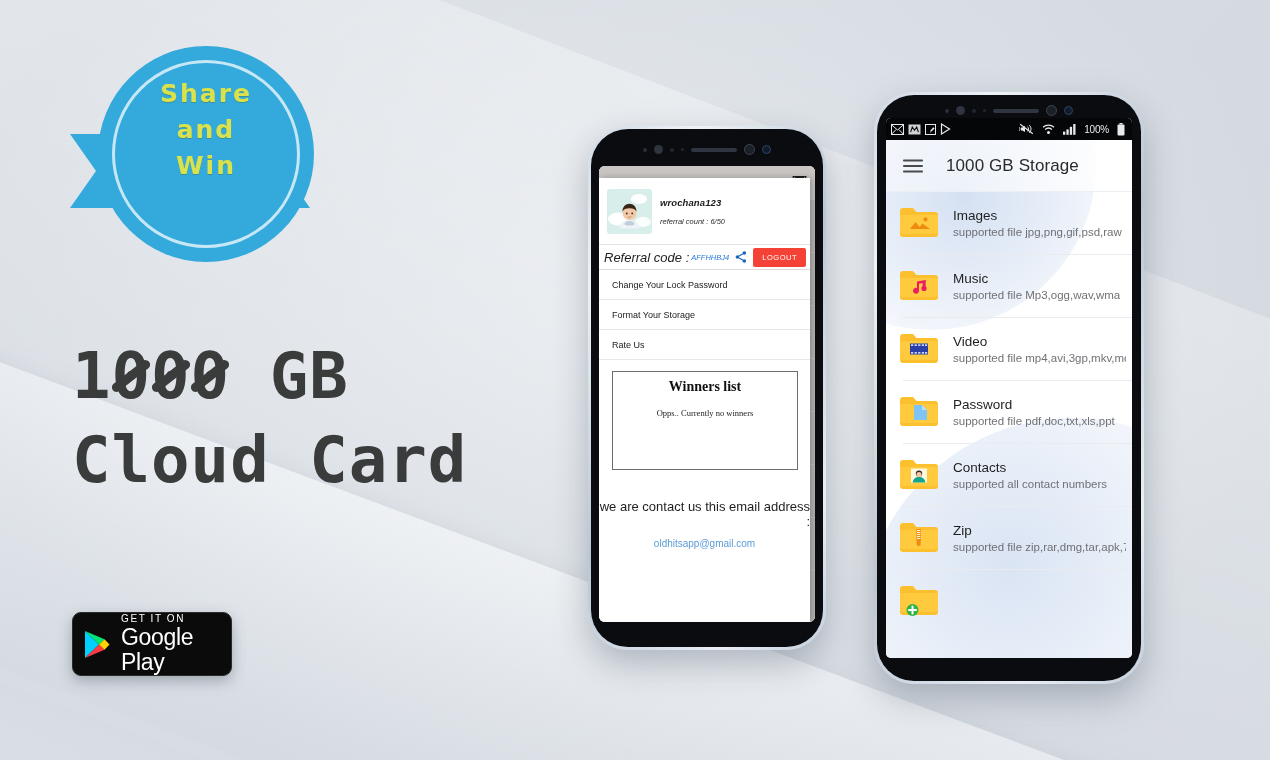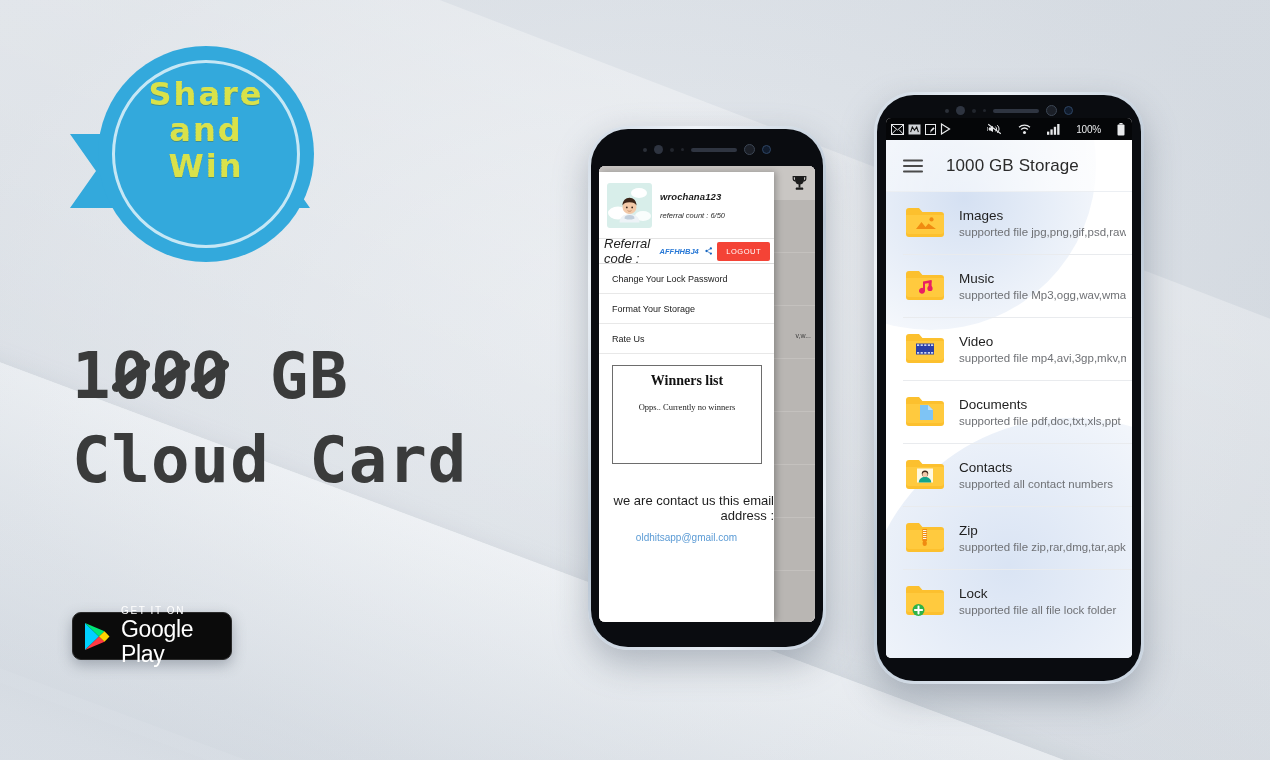--- a/index.html
+++ b/index.html
@@ -57,21 +57,21 @@
   .badge-ring {
     position: absolute; left: 42px; top: 14px; width: 188px; height: 188px;
     border-radius: 50%;
     border: 3px solid rgba(255,255,255,.72);
   }
   .badge-text {
     position: absolute; left: 42px; top: 30px; width: 188px;
     text-align: center;
     font-family: "DejaVu Sans", sans-serif;
     font-weight: bold;
-    font-size: 32px;
+    font-size: 25px;
     line-height: 36px;
     letter-spacing: 2px;
     color: #d9e24a;
     text-shadow: 0 1px 0 rgba(80,110,60,.45);
   }
   .badge-text div {
     background-image: repeating-linear-gradient(
       0deg, rgba(255,255,255,.62) 0 1px, rgba(0,0,0,0) 1px 3px);
     -webkit-background-clip: text;
     background-clip: text;
@@ -93,21 +93,21 @@
     position: absolute; left: 50%; top: 50%;
     width: 46px; height: 9px;
     background: #3a3b3b;
     border-radius: 5px;
     transform: translate(-50%,-50%) rotate(-38deg);
   }
 
   
   #gplay {
     position: absolute; left: 72px; top: 612px;
-    width: 160px; height: 48px;
+    width: 160px; height: 64px;
     background: #0b0b0b;
     border-radius: 9px;
     border: 1px solid #2a2a2a;
     box-shadow: 0 5px 14px rgba(90,100,112,.45);
     display: flex; align-items: center; padding: 0 11px;
   }
   #gplay .gp-tri { width: 26px; height: 29px; flex: 0 0 26px; margin-right: 11px; }
   #gplay .gp-txt { color: #fff; }
   #gplay .gp-small {
     font-size: 10px; letter-spacing: 1.6px; line-height: 12px;
@@ -161,21 +161,21 @@
     position: absolute; right: 8px; top: 9px; width: 15px; height: 16px;
   }
   .under-rows { position: absolute; left: 0; right: 0; top: 34px; bottom: 0; }
   .under-row { height: 53px; border-bottom: 1px solid #c4c1be; position: relative; }
   .under-row .rt {
     position: absolute; right: 4px; top: 26px;
     font-size: 7px; color: #3b3b3b; white-space: nowrap;
   }
 
   .overlay-card {
-    position: absolute; left: 0; top: 6px; width: 175px; bottom: 0;
+    position: absolute; left: 0; top: 12px; width: 211px; bottom: 0;
     background: #fff;
     box-shadow: 2px 0 7px rgba(0,0,0,.28);
   }
   .profile { display: flex; align-items: center; padding: 9px 8px 8px 8px; height: 66px; }
   .avatar {
     width: 45px; height: 45px; flex: 0 0 45px; border-radius: 3px;
     overflow: hidden; margin-right: 8px;
   }
   .profile-txt { flex: 1; }
   .uname {
@@ -183,21 +183,21 @@
     margin-bottom: 9px; letter-spacing: .1px;
   }
   .rcount { font-size: 7.5px; font-style: italic; color: #2b2b2b; }
 
   .ref-row {
     display: flex; align-items: center; height: 26px;
     border-top: 1px solid #e4e4e4; border-bottom: 1px solid #dcdcdc;
     padding-left: 5px; background: #fff;
   }
   .ref-label { font-size: 13px; font-style: italic; color: #222; }
-  .ref-code { font-size: 7.5px; font-style: italic; color: #2979d6; font-weight: bold; margin-left: 2px; }
+  .ref-code { font-size: 7.5px; font-style: italic; color: #2979d6; font-weight: normal; margin-left: 2px; }
   .share-ic { width: 12px; height: 12px; margin: 0 5px 0 6px; }
   .logout-btn {
     margin-left: auto; margin-right: 4px;
     background: #f44336; color: #fff;
     font-size: 7.5px; letter-spacing: .5px;
     padding: 5px 9px; border: none; border-radius: 2px;
     font-family: "Liberation Sans", sans-serif;
     cursor: pointer;
   }
 
@@ -233,21 +233,21 @@
   
   #phoneR { left: 874px; top: 92px; width: 270px; height: 592px; }
   #phoneR .screen { left: 12px; top: 26px; right: 12px; bottom: 26px; border-radius: 5px; }
 
   .statusbar {
     height: 22px; background: #050608;
     display: flex; align-items: center;
     padding: 0 7px 0 5px;
   }
   .sb-left { display: flex; align-items: center; gap: 4px; }
-  .sb-right { margin-left: auto; display: flex; align-items: center; gap: 16px; }
+  .sb-right { margin-left: auto; display: flex; align-items: center; gap: 8px; }
   .sb-pct { color: #e9eaec; font-size: 10px; letter-spacing: -.2px; }
 
   .appwall {
     position: relative;
     height: calc(100% - 22px);
     background: #ffffff;
     overflow: hidden;
   }
   .wall-curve1 {
     position: absolute; left: -120px; top: -140px; width: 330px; height: 330px;
@@ -265,21 +265,21 @@
     padding-left: 17px;
     border-bottom: 1px solid #eceff3;
     background: linear-gradient(90deg, rgba(255,255,255,.45), rgba(255,255,255,.82));
   }
   .hamburger { width: 20px; height: 14px; margin-right: 23px; }
   .appbar-title { font-size: 17px; color: #2b2b2b; letter-spacing: .1px; }
 
   .filelist { position: relative; padding: 0 0 0 0; }
   .file-row {
     display: flex; align-items: center;
-    height: 62px; padding-left: 18px; padding-right: 6px;
+    height: 62px; padding-left: 12px; padding-right: 6px;
   }
   .folder { width: 42px; height: 34px; flex: 0 0 42px; margin-right: 13px; }
   .file-texts { flex: 1; min-width: 0; }
   .file-title { font-size: 13.5px; color: #1f1f1f; line-height: 17px; }
   .file-sub {
     font-size: 11.5px; color: #6f7175; line-height: 16px;
     white-space: nowrap; overflow: hidden;
   }
   .divider-wrap { position: relative; height: 1px; margin-left: 17px; background: #e9ebee; }
 </style>
@@ -544,21 +544,21 @@
         <div class="divider-wrap"></div>
 
         <div class="file-row">
           <svg class="folder" viewBox="0 0 42 34">
             <path d="M2 5a3 3 0 0 1 3-3h10l3.4 4H37a3 3 0 0 1 3 3v19a3 3 0 0 1-3 3H5a3 3 0 0 1-3-3z" fill="#fcc02e"></path>
             <path d="M2 9h38v16a3 3 0 0 1-3 3H5a3 3 0 0 1-3-3z" fill="#ffca3e"></path>
             <path d="M16 10h8l5 5v10H16z" fill="#7ec4f5"></path>
             <path d="M24 10l5 5h-5z" fill="#b9defa"></path>
           </svg>
           <div class="file-texts">
-            <div class="file-title">Documents</div>
+            <div class="file-title">Password</div>
             <div class="file-sub">supported file pdf,doc,txt,xls,ppt</div>
           </div>
         </div>
         <div class="divider-wrap"></div>
 
         <div class="file-row">
           <svg class="folder" viewBox="0 0 42 34">
             <path d="M2 5a3 3 0 0 1 3-3h10l3.4 4H37a3 3 0 0 1 3 3v19a3 3 0 0 1-3 3H5a3 3 0 0 1-3-3z" fill="#fcc02e"></path>
             <path d="M2 9h38v16a3 3 0 0 1-3 3H5a3 3 0 0 1-3-3z" fill="#ffca3e"></path>
             <rect x="13" y="10.5" width="16" height="14" fill="#fff8e1"></rect>
@@ -594,22 +594,18 @@
         </div>
         <div class="divider-wrap"></div>
 
         <div class="file-row">
           <svg class="folder" viewBox="0 0 42 34">
             <path d="M2 5a3 3 0 0 1 3-3h10l3.4 4H37a3 3 0 0 1 3 3v19a3 3 0 0 1-3 3H5a3 3 0 0 1-3-3z" fill="#fcc02e"></path>
             <path d="M2 9h38v16a3 3 0 0 1-3 3H5a3 3 0 0 1-3-3z" fill="#ffca3e"></path>
             <circle cx="14.5" cy="26" r="6" fill="#2fb349"></circle>
             <path d="M14.5 22.4v7.2M10.9 26h7.2" stroke="#fff" stroke-width="2" stroke-linecap="round"></path>
           </svg>
-          <div class="file-texts">
-            <div class="file-title">Lock</div>
-            <div class="file-sub">supported file all file lock folder</div>
-          </div>
         </div>
 
       </div>
     </div>
   </div>
 </div>
 
 </body></html>

